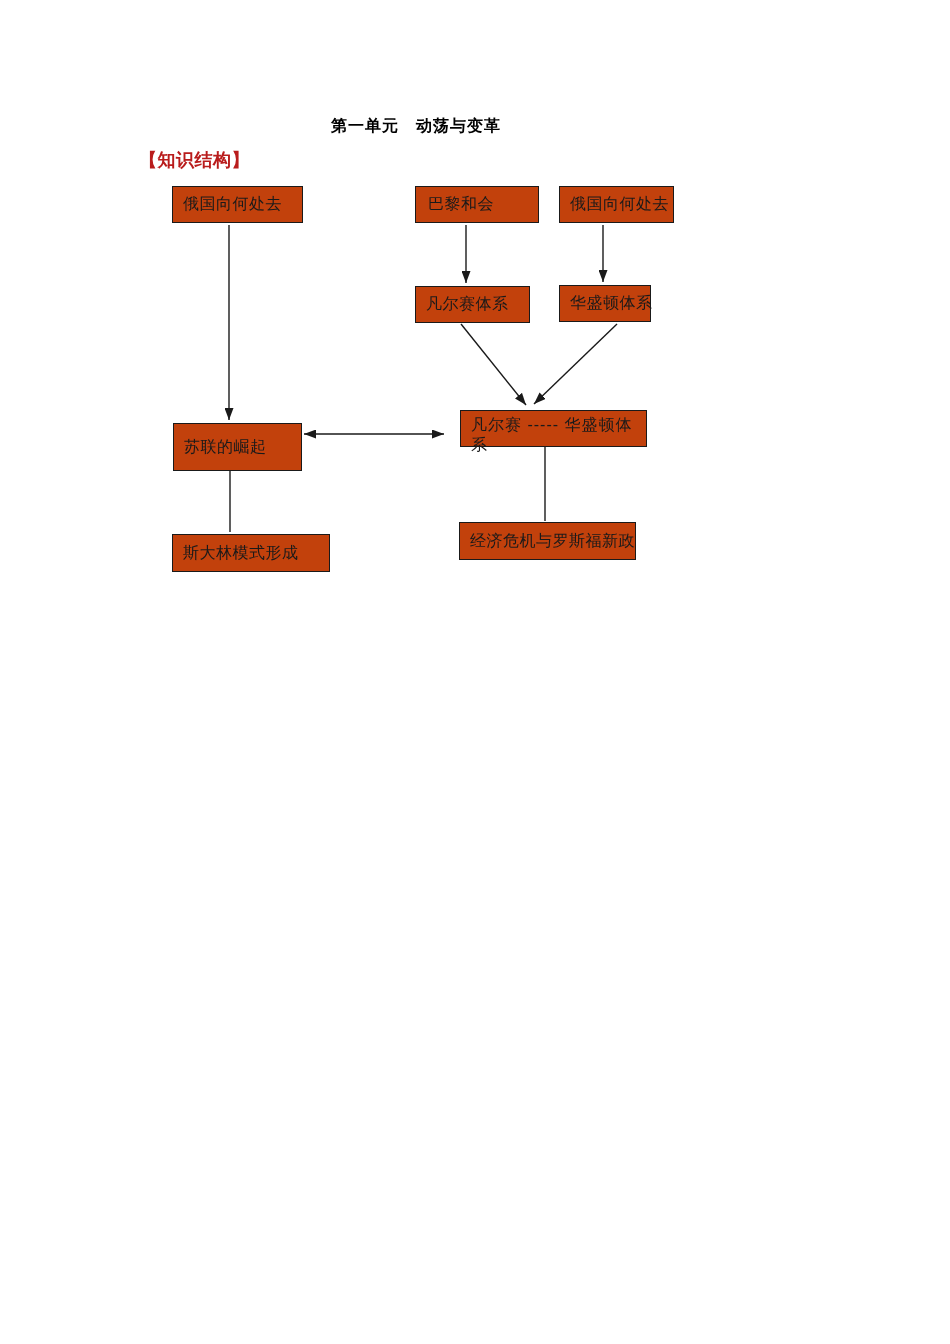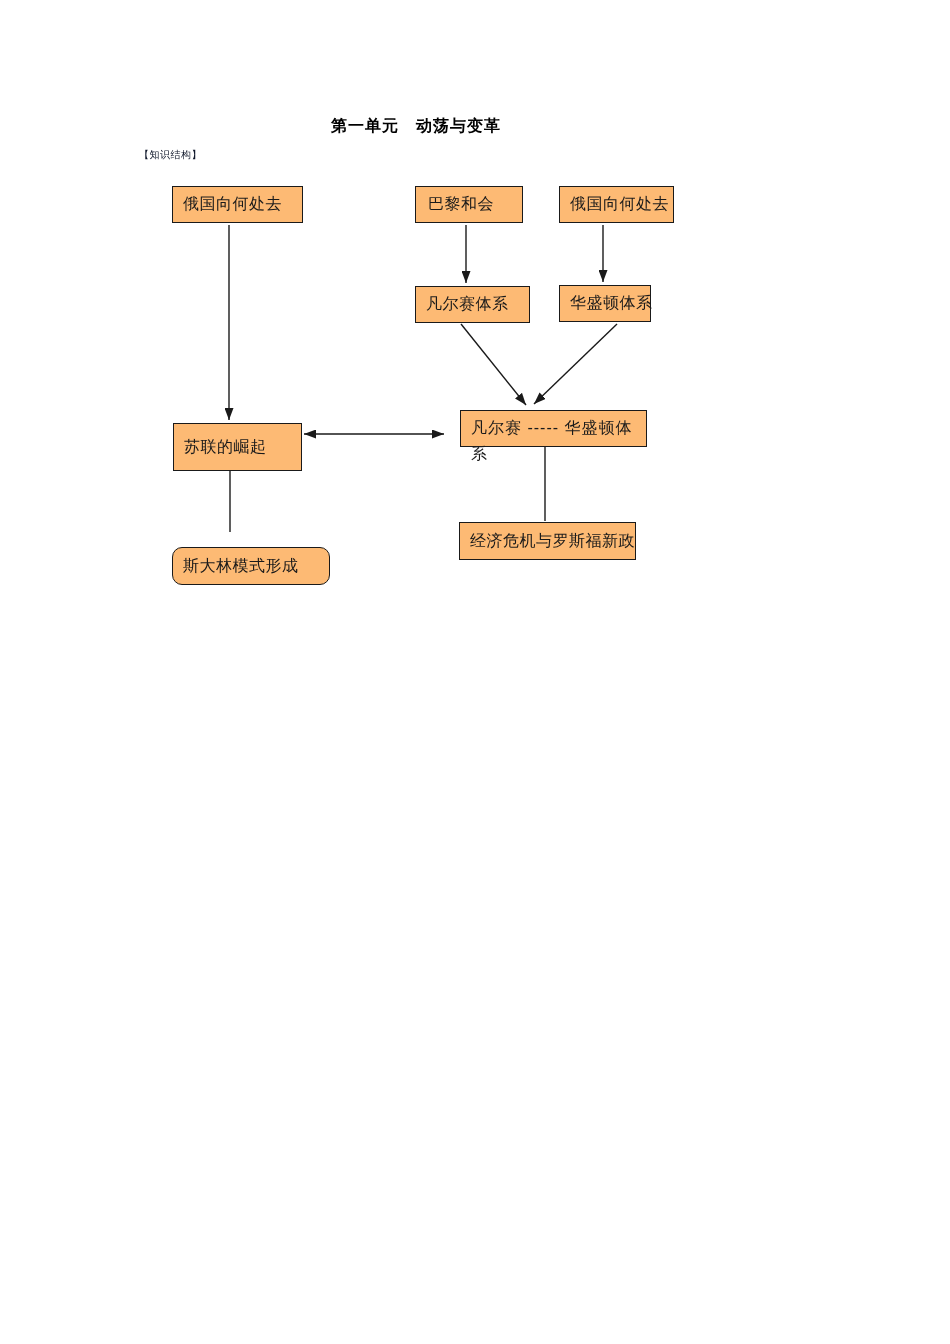--- a/index.html
+++ b/index.html
@@ -19,61 +19,62 @@
     font-size: 16px;
     font-weight: bold;
     letter-spacing: 1px;
     white-space: nowrap;
     color: #000000;
   }
   #section-label {
     position: absolute;
     left: 139px;
     top: 148px;
-    font-size: 10px;
+    font-size: 18px;
     letter-spacing: 0.5px;
     white-space: nowrap;
-    color: #0f172a;
+    color: #b91c1c;
+    font-weight: bold;
   }
   #connector-layer {
     position: absolute;
     left: 0; top: 0;
     width: 950px; height: 1344px;
     pointer-events: none;
   }
   .node {
     position: absolute;
     box-sizing: border-box;
     border: 1.5px solid #1a1a1a;
-    background: #fdba74;
+    background: #c2410c;
     font-size: 16px;
     color: #1a1a1a;
     display: flex;
     align-items: center;
     padding-left: 10px;
     letter-spacing: 0.5px;
     white-space: nowrap;
   }
   
   #n-russia      { left: 172px; top: 186px; width: 131px; height: 37px; }
-  #n-paris       { left: 415px; top: 186px; width: 108px; height: 37px; padding-left: 12px; }
+  #n-paris       { left: 415px; top: 186px; width: 124px; height: 37px; padding-left: 12px; }
   #n-washconf    { left: 559px; top: 186px; width: 115px; height: 37px; }
   #n-versailles  { left: 415px; top: 286px; width: 115px; height: 37px; }
   #n-washsys     { left: 559px; top: 285px; width: 92px; height: 37px; font-family: Liberation Mono, monospace; }
   #n-soviet      { left: 173px; top: 423px; width: 129px; height: 48px; }
   #n-vw          {
     left: 460px; top: 410px; width: 187px; height: 37px;
     display: block;
     white-space: normal;
-    line-height: 26px;
+    line-height: 20px;
     padding-top: 4px;
     letter-spacing: 1px;
     overflow: visible;
   }
-  #n-stalin      { left: 172px; top: 547px; width: 158px; height: 38px; border-radius: 10px; }
+  #n-stalin      { left: 172px; top: 534px; width: 158px; height: 38px; }
   #n-crisis      { left: 459px; top: 522px; width: 177px; height: 38px; }
 </style>
 </head>
 <body>
 
 <div id="page">
 
   <div id="title">第一单元　动荡与变革</div>
 
   <div id="section-label">【知识结构】</div>

